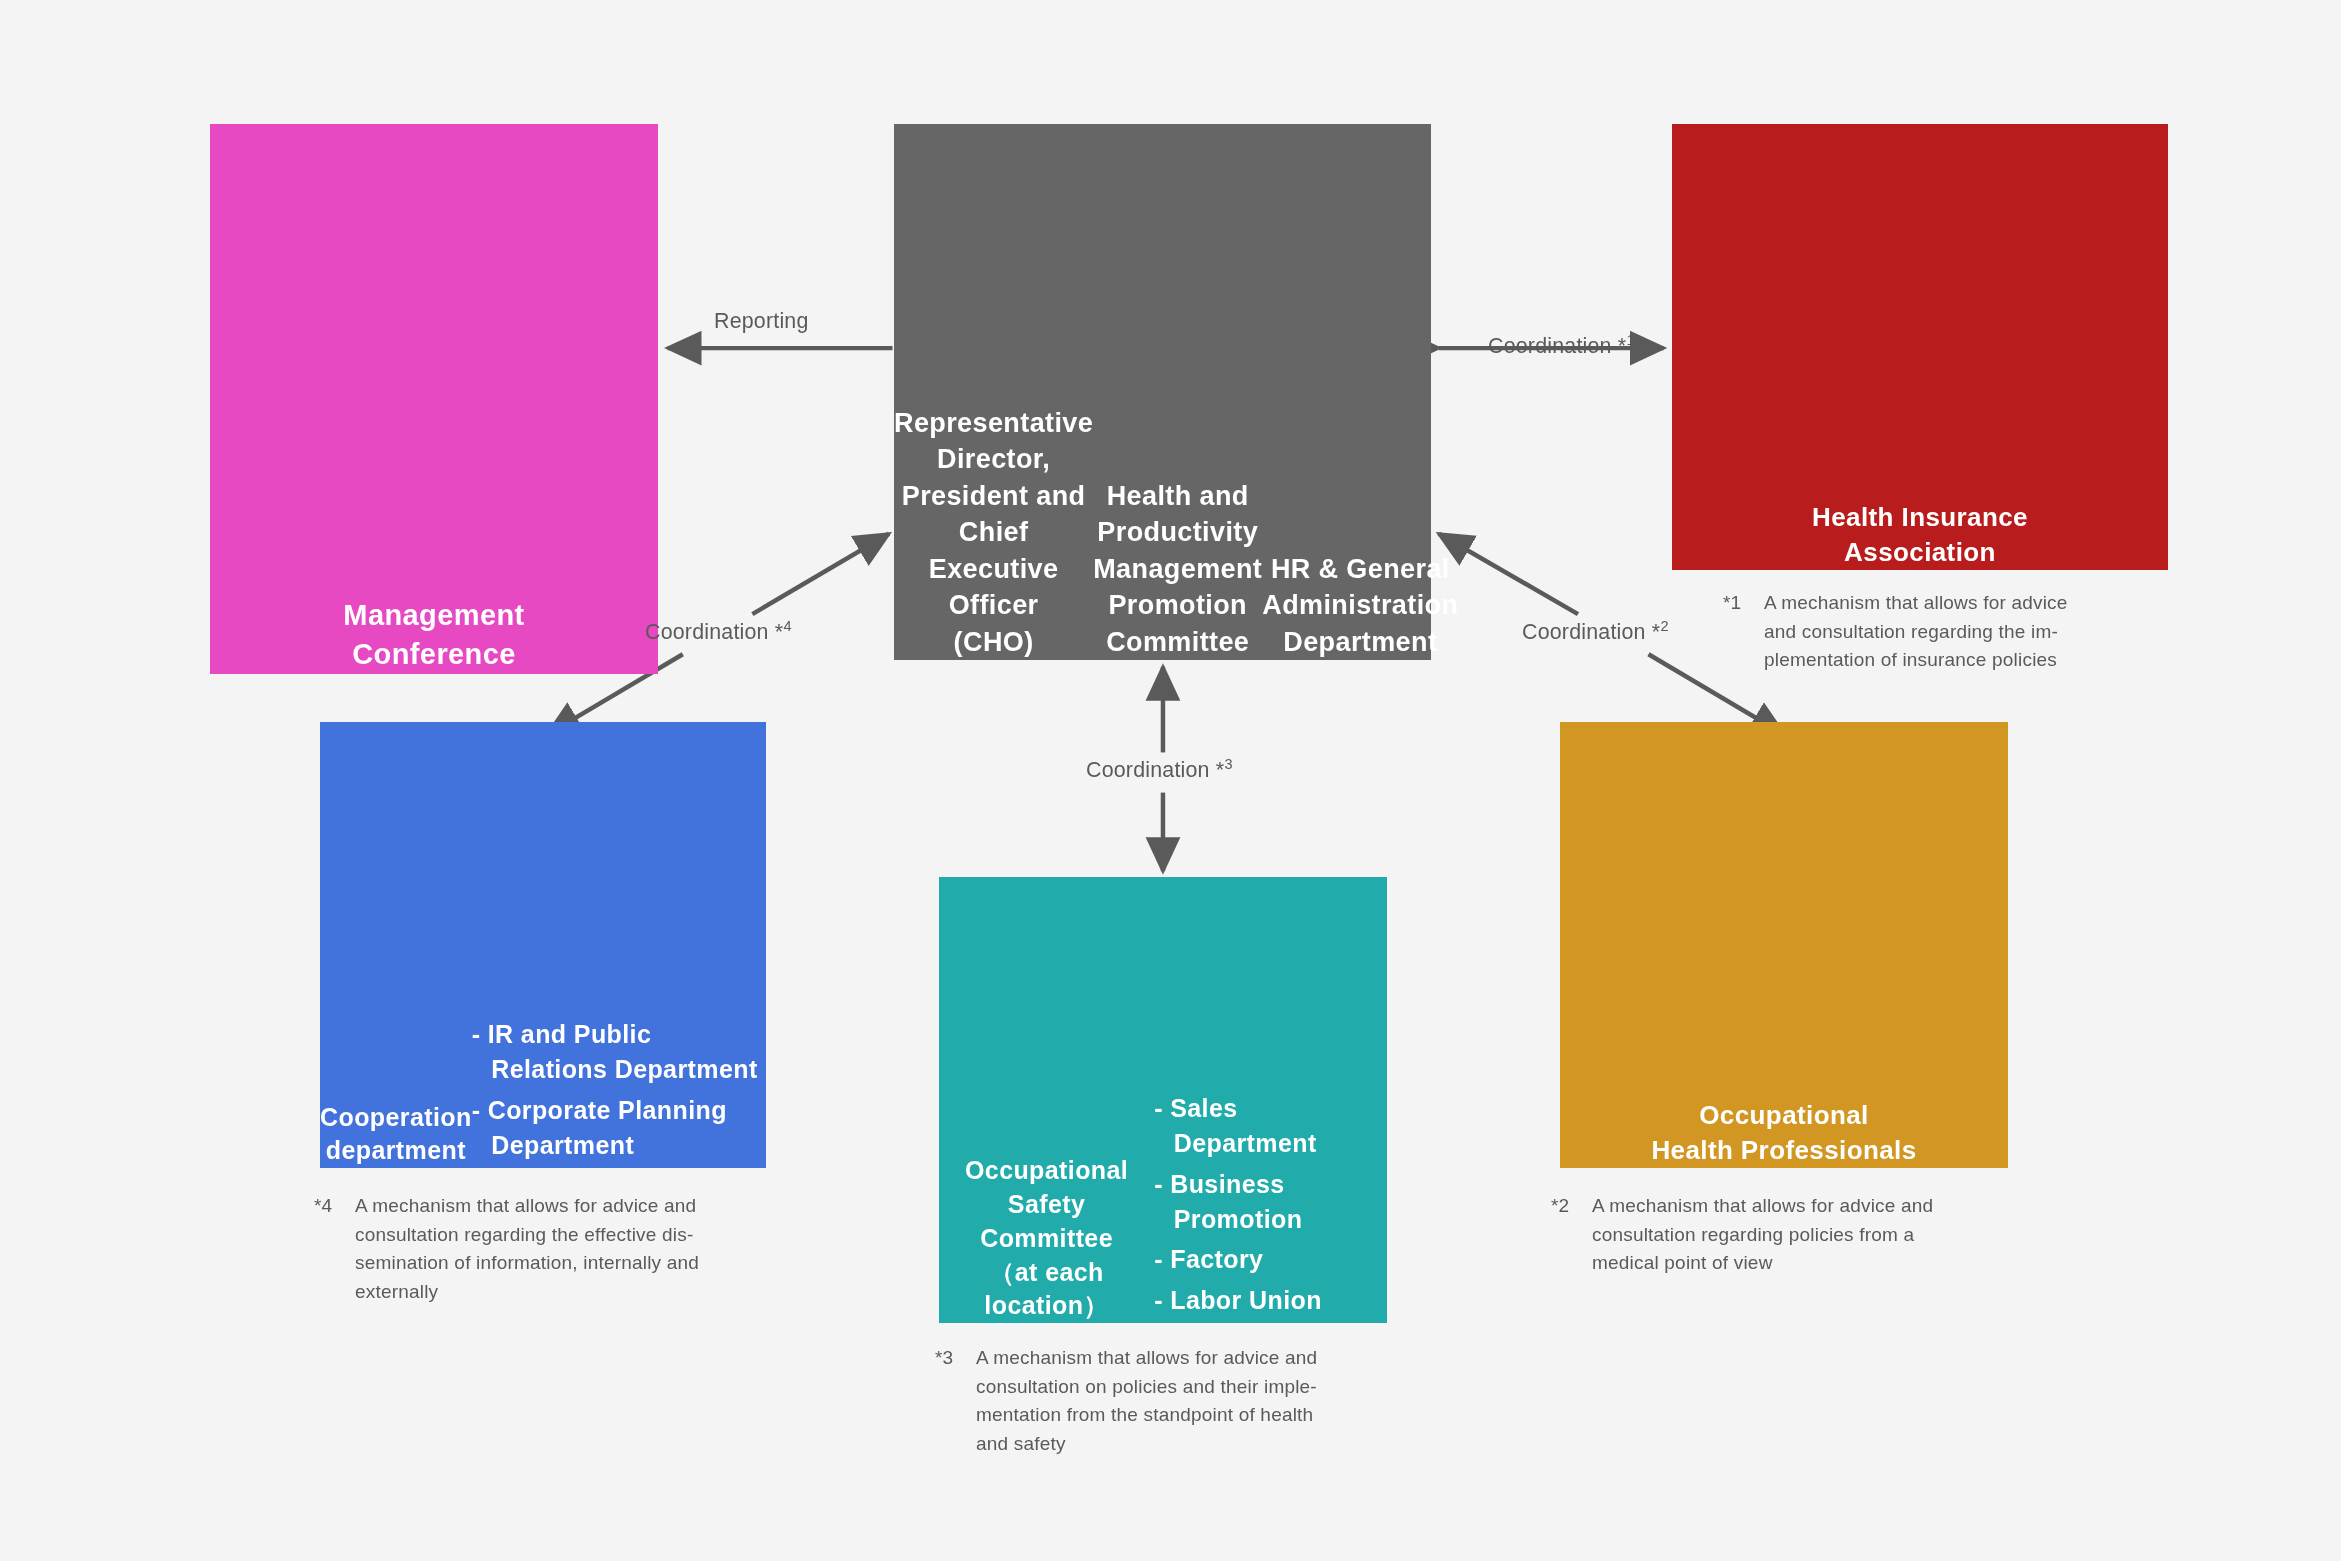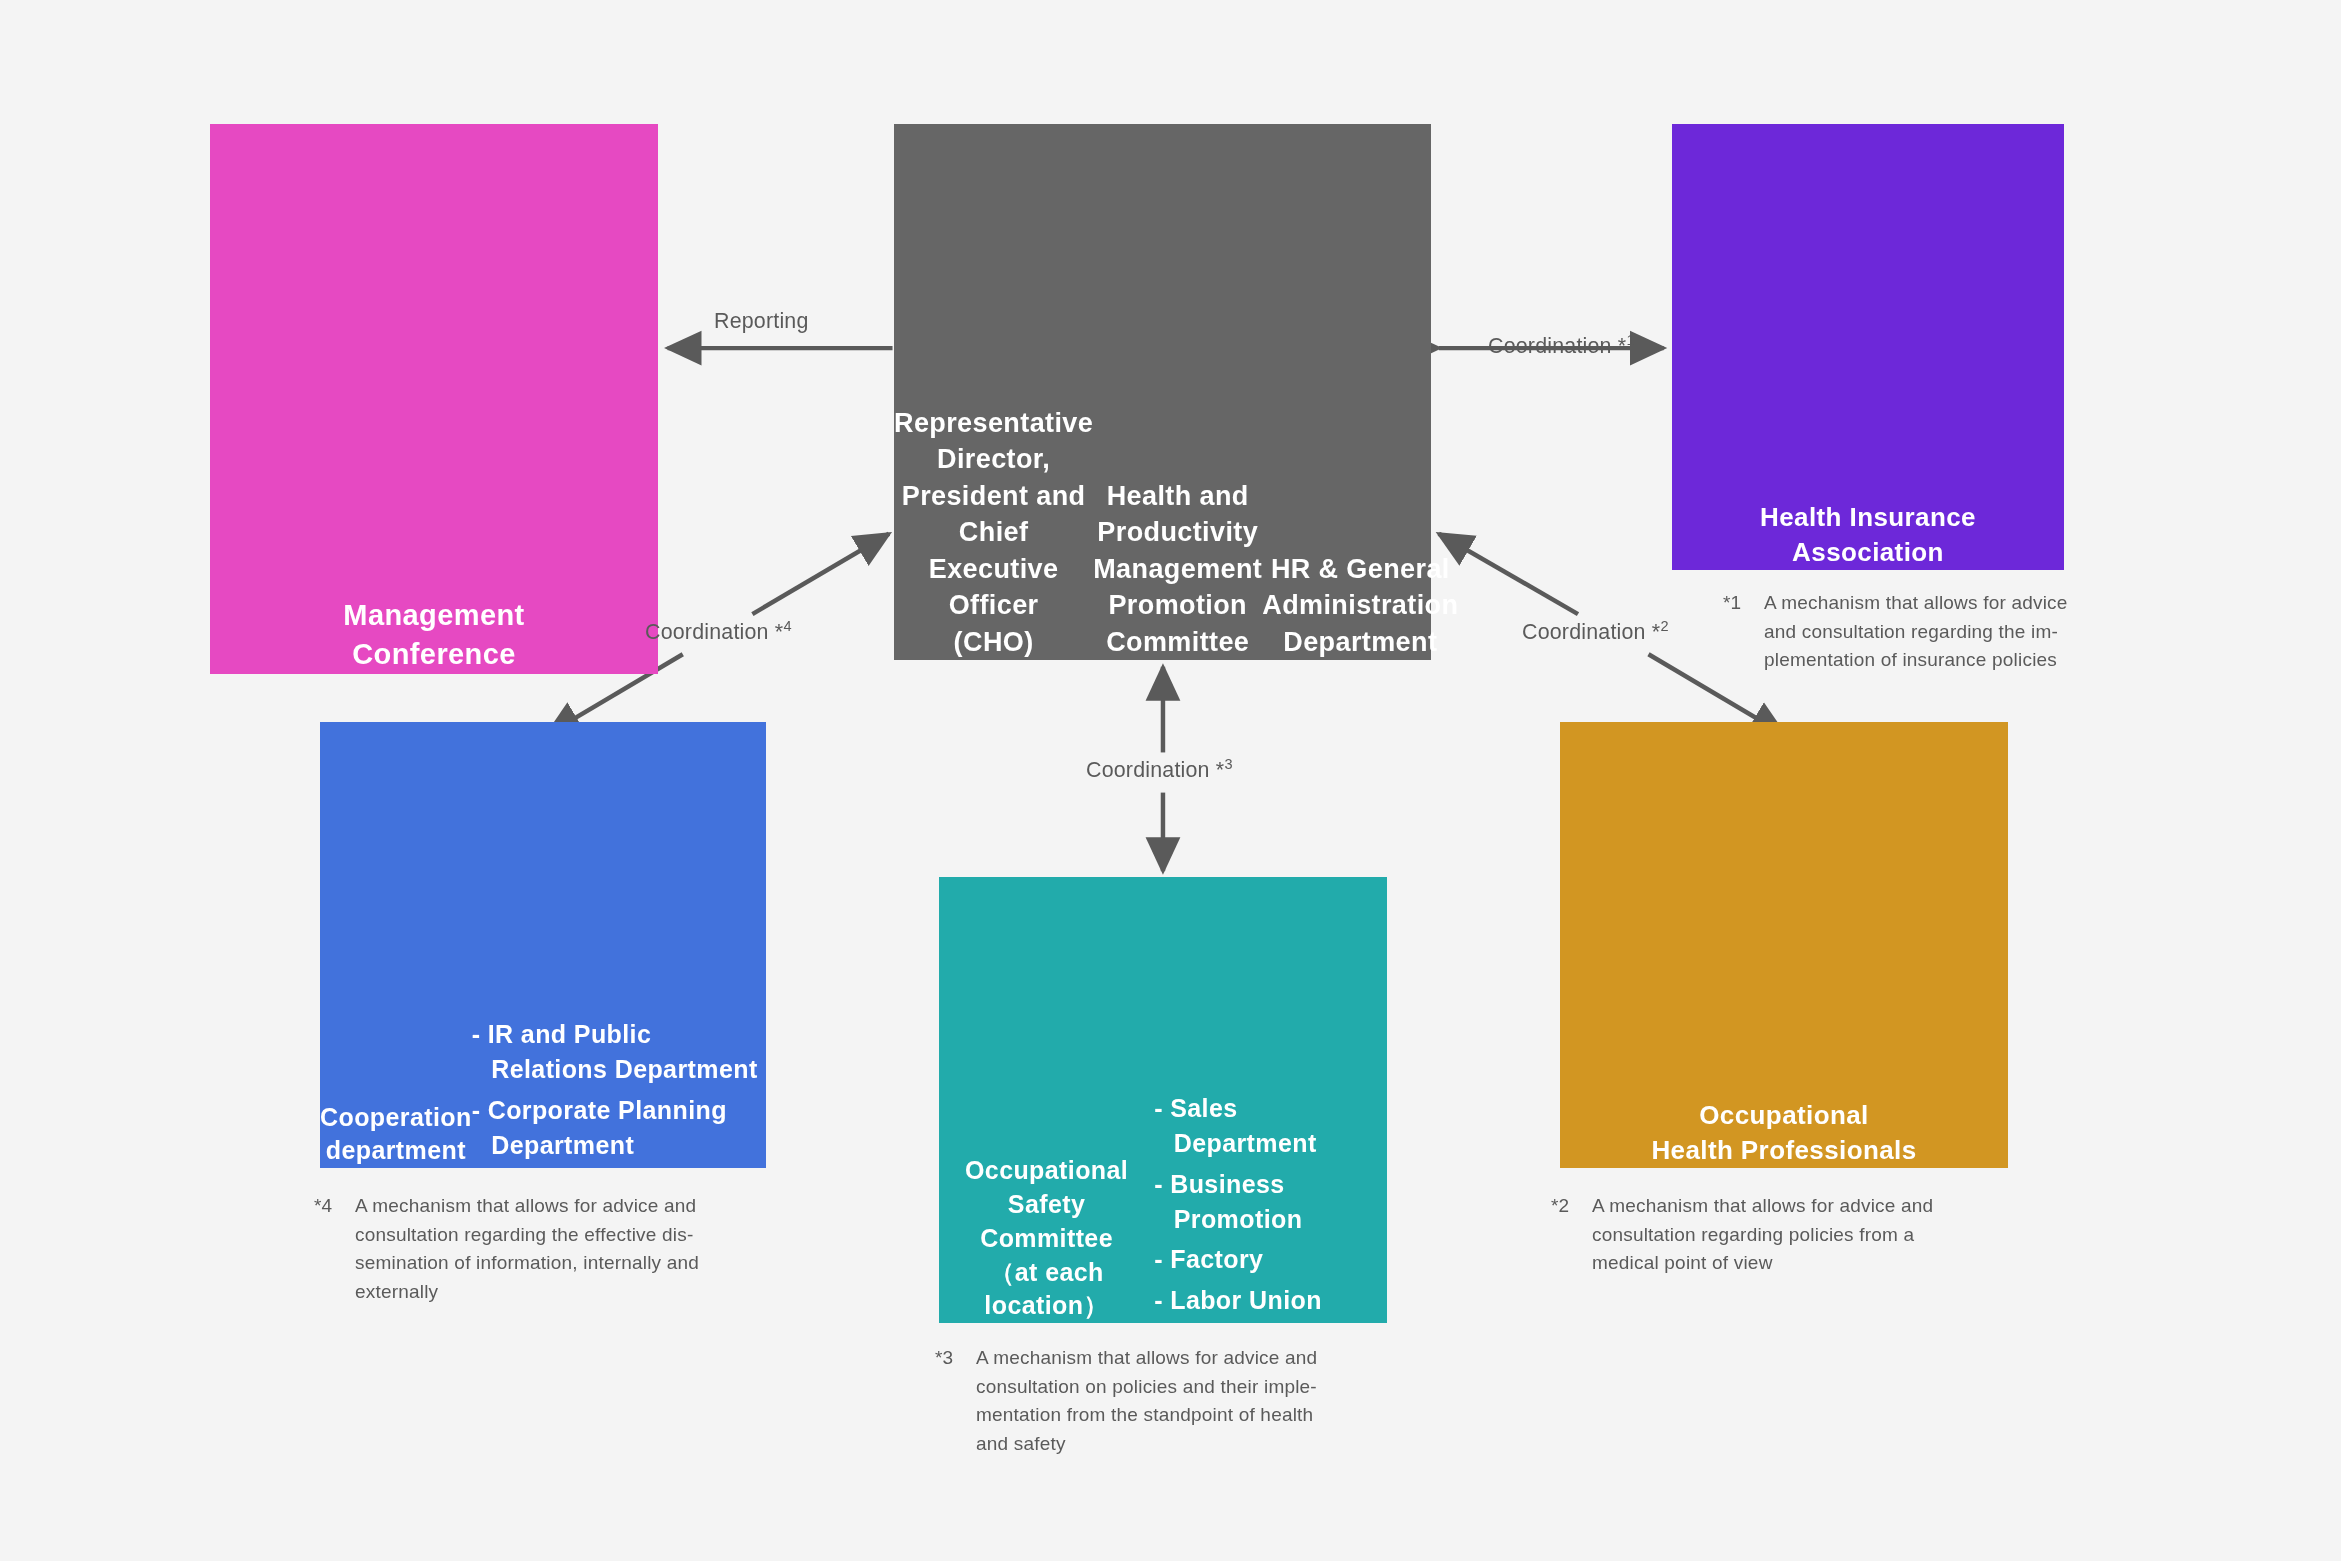--- a/index.html
+++ b/index.html
@@ -60,22 +60,22 @@
   #box-central {
     left: 894px; top: 124px; width: 537px; height: 536px;
     background: #666666;
     font-size: 27px;
     justify-content: flex-start;
     padding-top: 54px;
   }
   #box-central .block + .block { margin-top: 34px; }
 
   #box-health-insurance {
-    left: 1672px; top: 124px; width: 392px; height: 446px;
-    background: #6d28d9;
+    left: 1672px; top: 124px; width: 496px; height: 446px;
+    background: #b91c1c;
     font-size: 26px;
   }
   #box-cooperation {
     left: 320px; top: 722px; width: 446px; height: 446px;
     background: #4272DC;
     font-size: 25px;
     justify-content: flex-start;
     padding-top: 101px;
   }
   #box-cooperation .sub-list { font-size: 25px; }

